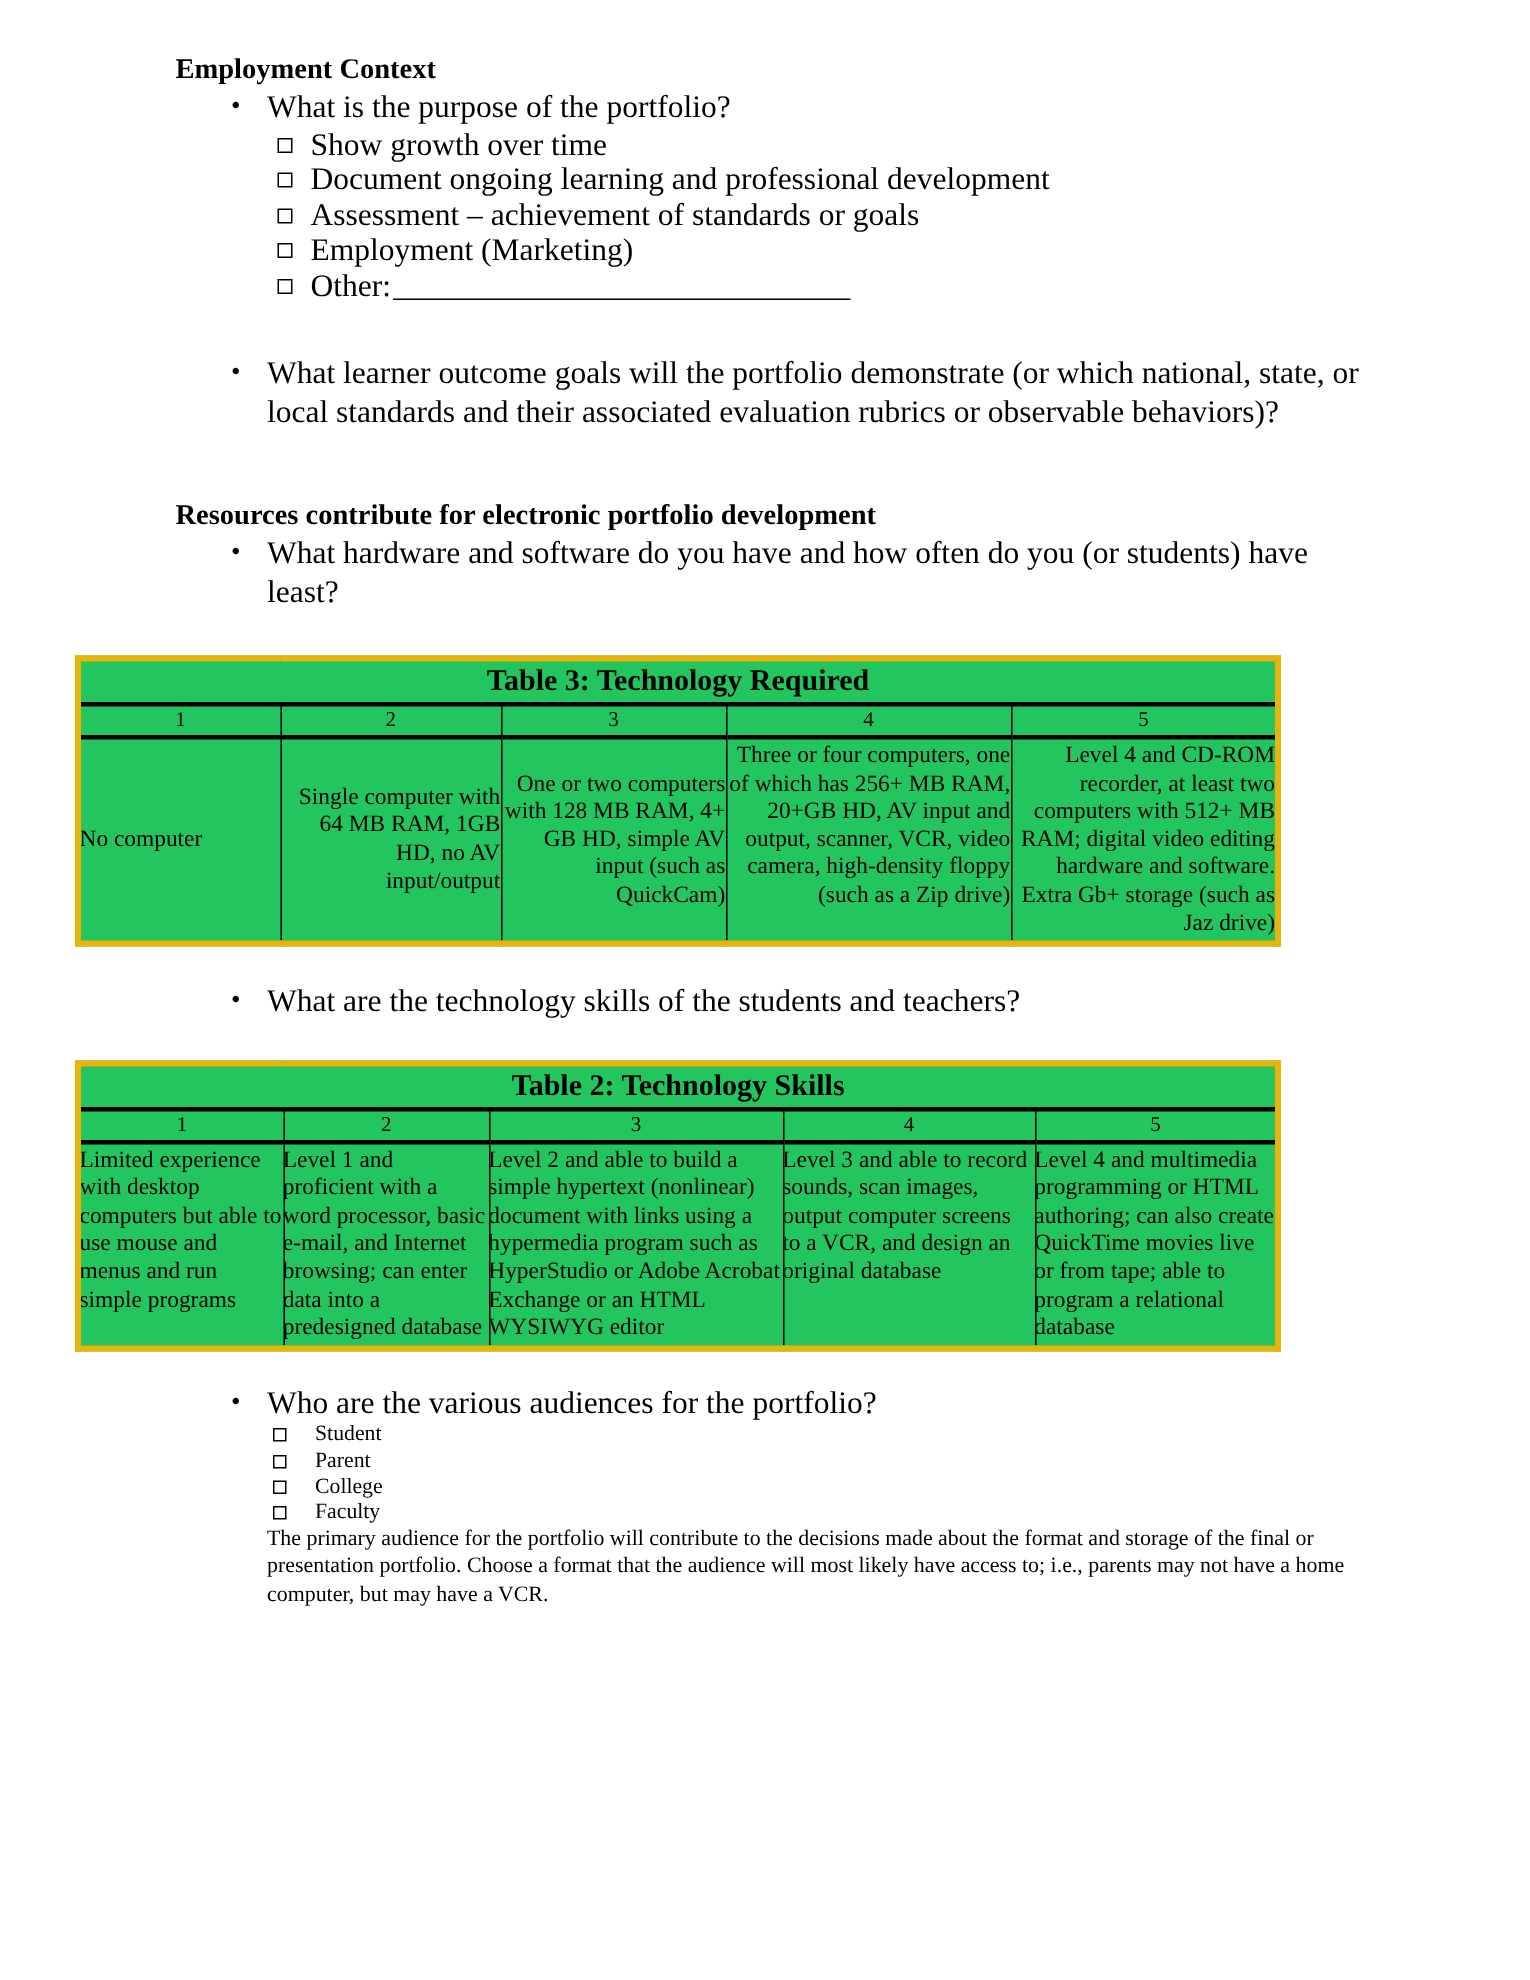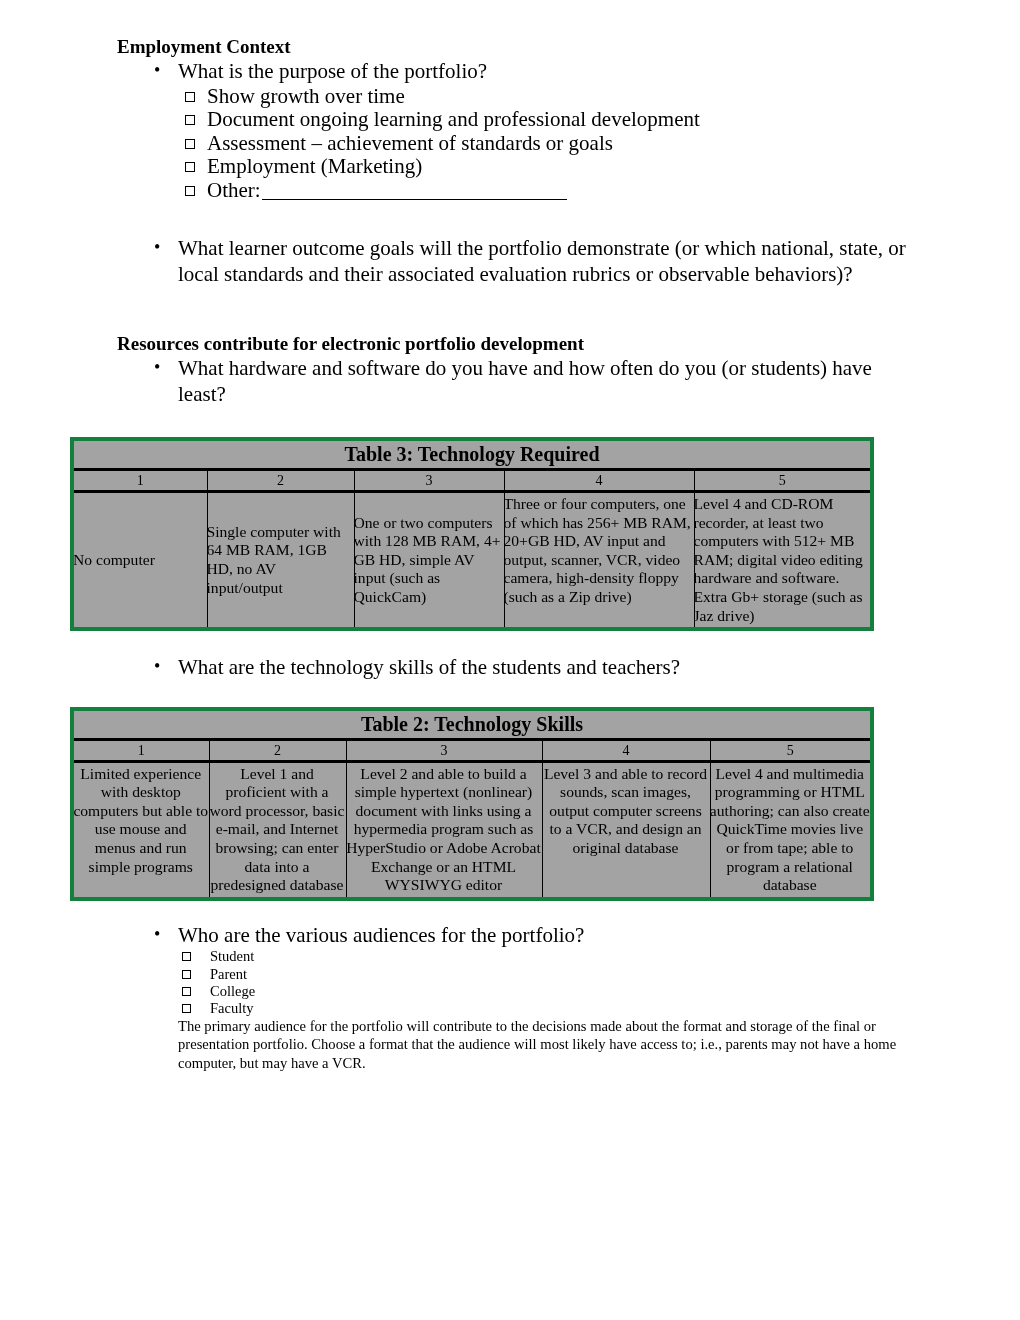--- a/index.html
+++ b/index.html
@@ -113,23 +113,23 @@
     line-height: 18.2px;
     margin-left: 178px;
     margin-right: 118px;
     text-align: left;
   }
 
   
   .tbl {
     border-collapse: collapse;
     table-layout: fixed;
-    border: 4px solid #15803d;
-    margin-left: 70px;
-    background: #a3a3a3;
+    border: 4px solid #eab308;
+    margin-left: 50px;
+    background: #22c55e;
   }
   .tbl td {
     border: 1.4px solid #000;
     vertical-align: top;
     padding: 0;
     overflow: hidden;
   }
   .tbl .cap-cell {
     text-align: center;
     font-size: 20px;
@@ -147,22 +147,22 @@
     border-bottom: 3.5px solid #000;
   }
   .tbl .body-cell {
     font-size: 15.6px;
     line-height: 18.6px;
     padding: 2px 0 2px 1px;
     white-space: normal;
   }
   .t3 .body-cell { height: 116px; }
   .t2 .body-cell { height: 122px; }
-  .t3 .body-cell .inner { display: block; margin-left: -2px; }
-  .t2 .body-cell .inner { display: block; margin-left: -2px; text-align: center; }
+  .t3 .body-cell .inner { display: block; margin-left: -2px; text-align: right; }
+  .t2 .body-cell .inner { display: block; margin-left: -2px; }
   .t3 .vcenter { display: flex; align-items: center; height: 100%; }
 
   .spacer-lg { height: 34px; }
 </style>
 </head>
 <body>
 
 <div class="page">
 
 

